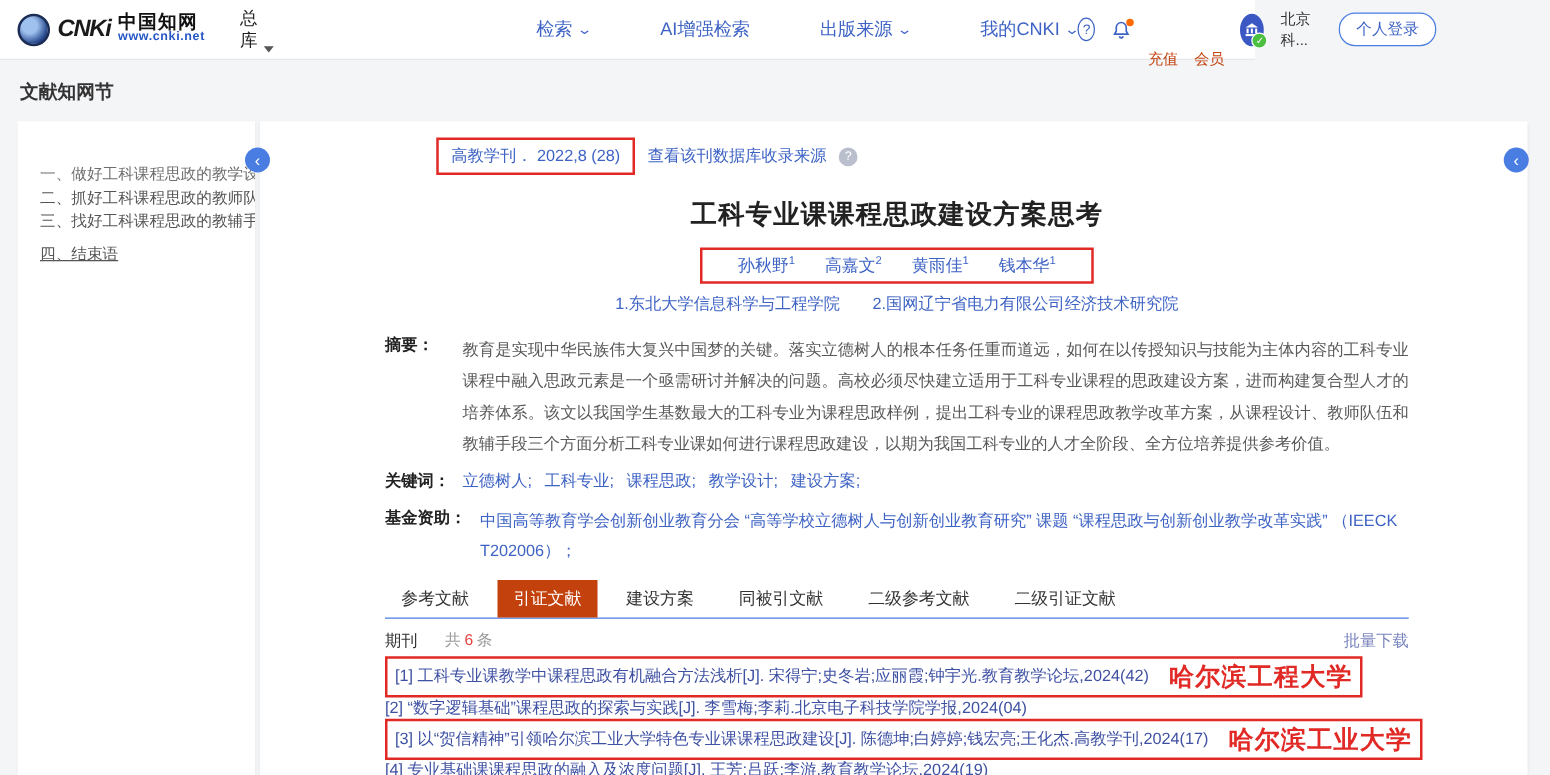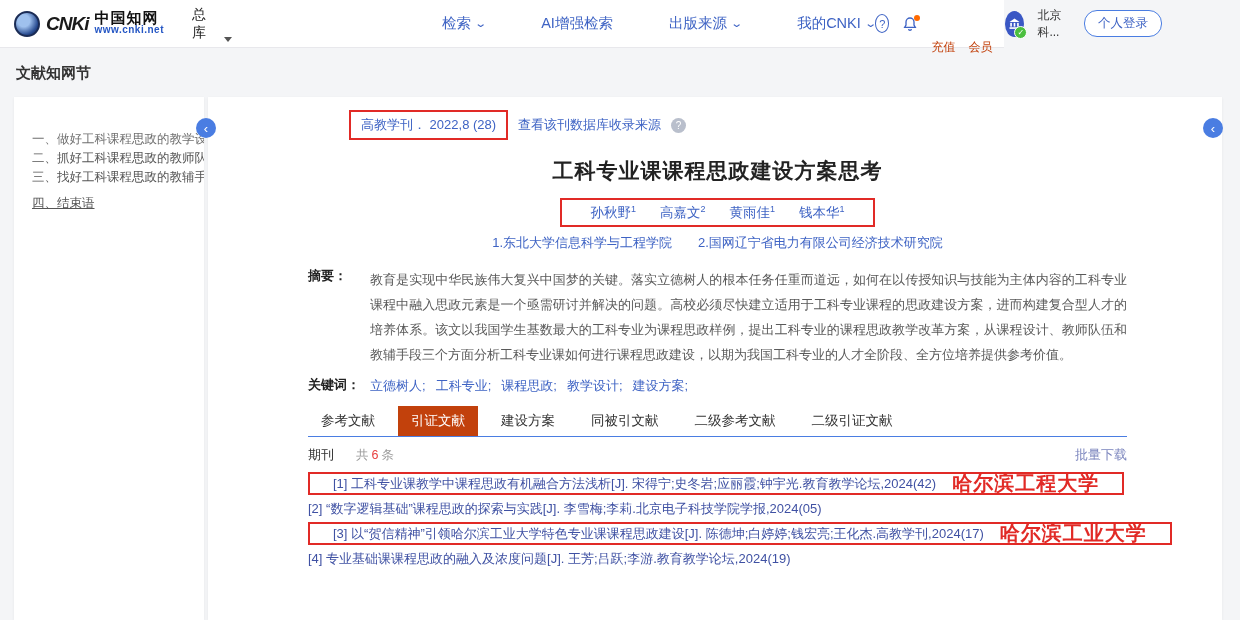--- a/index.html
+++ b/index.html
@@ -12,21 +12,21 @@
           border-bottom:1px solid #e8e8ec;display:flex;align-items:center;box-sizing:border-box;padding:0 14px;}
   .logo{display:flex;align-items:center;gap:6px;cursor:pointer;}
   .globe{width:26px;height:26px;border-radius:50%;
          background:radial-gradient(circle at 35% 35%,#9fc1ee 0 30%,#274a8f 70%,#10254e 100%);
          border:2px solid #1b2c55;box-sizing:border-box;}
   .logo-mark{font-size:19px;font-weight:bold;font-style:italic;color:#1a1a1a;letter-spacing:-1px;}
   .logo-cn{font-size:15px;font-weight:bold;color:#111;letter-spacing:1px;}
   .logo-url{font-size:10px;font-weight:bold;color:#2456c4;letter-spacing:.5px;}
   .logo-txt{display:flex;flex-direction:column;line-height:12px;}
   .hdr-div{width:1px;height:22px;background:#ddd;margin:0 14px;}
-  .db-switch{display:flex;align-items:flex-end;gap:18px;font-size:14px;color:#222;cursor:pointer;}
+  .db-switch{display:flex;align-items:flex-end;gap:5px;font-size:14px;color:#222;cursor:pointer;}
   .caret-dn{width:0;height:0;border-left:4px solid transparent;border-right:4px solid transparent;border-top:5px solid #555;}
   .hdr-nav{display:flex;align-items:center;gap:56px;margin-left:210px;}
   .nav-item{display:flex;align-items:center;gap:5px;font-size:14.5px;color:#3e63c4;cursor:pointer;white-space:nowrap;}
   .chev{font-size:11px;color:#3e63c4;transform:scaleX(1.4);}
   .hdr-right{margin-left:auto;display:flex;align-items:center;gap:13px;}
   .help-ic{width:17px;height:17px;border:1.5px solid #3e63c4;border-radius:50%;color:#3e63c4;
            font-size:11px;display:flex;align-items:center;justify-content:center;cursor:pointer;}
   .bell-wrap{position:relative;cursor:pointer;display:flex;}
   .bell-dot{position:absolute;top:-1px;right:-2px;width:6px;height:6px;border-radius:50%;background:#ff6a00;}
   .hdr-txt{font-size:12px;color:#c2410c;cursor:pointer;white-space:nowrap;margin-top:48px;}
@@ -84,21 +84,21 @@
   .list-hdr{margin-top:9px;display:flex;align-items:center;font-size:13px;}
   .lh-type{color:#333;cursor:pointer;}
   .lh-count{margin-left:22px;color:#999;font-size:12.5px;}
   .lh-count b{color:#e84040;font-weight:normal;margin:0 3px;}
   .batch{margin-left:auto;color:#7a84bd;cursor:pointer;}
 
   
   .cites{margin-top:7px;}
   .cite-row{height:25px;display:flex;align-items:center;}
   .cite-link{font-size:13px;color:#3f51a3;cursor:pointer;white-space:nowrap;}
-  .cite-boxed{display:inline-flex;align-items:center;padding:0 23px;height:23px;box-sizing:border-box;}
+  .cite-boxed{display:inline-flex;align-items:center;padding:0 6px;height:33px;box-sizing:border-box;}
   .annot{font-size:20px;font-weight:bold;color:#e12a26;margin-left:16px;white-space:nowrap;
          font-family:"Liberation Sans","DejaVu Sans",sans-serif;letter-spacing:1px;}
 </style>
 </head>
 <body>
 
 <div class="page">
 
   <div class="header">
     <div class="logo">
@@ -191,20 +191,24 @@
     <div class="meta-row">
       <span class="meta-label">摘要：</span>
       <span class="abstract-txt">教育是实现中华民族伟大复兴中国梦的关键。落实立德树人的根本任务任重而道远，如何在以传授知识与技能为主体内容的工科专业课程中融入思政元素是一个亟需研讨并解决的问题。高校必须尽快建立适用于工科专业课程的思政建设方案，进而构建复合型人才的培养体系。该文以我国学生基数最大的工科专业为课程思政样例，提出工科专业的课程思政教学改革方案，从课程设计、教师队伍和教辅手段三个方面分析工科专业课如何进行课程思政建设，以期为我国工科专业的人才全阶段、全方位培养提供参考价值。</span>
     </div>
 
     <div class="meta-row kw-row">
       <span class="meta-label">关键词：</span>
       <span id="kw-list"><span class="kw">立德树人;</span><span class="kw">工科专业;</span><span class="kw">课程思政;</span><span class="kw">教学设计;</span><span class="kw">建设方案;</span></span>
     </div>
 
+    <div class="meta-row" style="margin-top:11px;">
+      <span class="meta-label" style="flex-basis:76px;">基金资助：</span>
+      <span class="fund-txt">中国高等教育学会创新创业教育分会 “高等学校立德树人与创新创业教育研究” 课题 “课程思政与创新创业教学改革实践” （IEECK T202006）；</span>
+    </div>
 
     <div class="tabs">
         <span class="tab">参考文献</span>
         <span class="tab active">引证文献</span>
         <span class="tab">建设方案</span>
         <span class="tab">同被引文献</span>
         <span class="tab">二级参考文献</span>
         <span class="tab">二级引证文献</span>
       </div>
 
@@ -215,21 +219,21 @@
     </div>
 
     <div class="cites">
         <div class="cite-row">
           <span class="cite-boxed red-box">
             <span class="cite-link">[1] 工科专业课教学中课程思政有机融合方法浅析[J]. 宋得宁;史冬岩;应丽霞;钟宇光.教育教学论坛,2024(42)</span>
             <span class="annot">哈尔滨工程大学</span>
           </span>
         </div>
         <div class="cite-row">
-          <span class="cite-link">[2] “数字逻辑基础”课程思政的探索与实践[J]. 李雪梅;李莉.北京电子科技学院学报,2024(05)</span>
+          <span class="cite-link">[2] “数字逻辑基础”课程思政的探索与实践[J]. 李雪梅;李莉.北京电子科技学院学报,2024(04)</span>
         </div>
         <div class="cite-row">
           <span class="cite-boxed red-box">
             <span class="cite-link">[3] 以“贺信精神”引领哈尔滨工业大学特色专业课课程思政建设[J]. 陈德坤;白婷婷;钱宏亮;王化杰.高教学刊,2024(17)</span>
             <span class="annot">哈尔滨工业大学</span>
           </span>
         </div>
         <div class="cite-row">
           <span class="cite-link">[4] 专业基础课课程思政的融入及浓度问题[J]. 王芳;吕跃;李游.教育教学论坛,2024(19)</span>
         </div>

